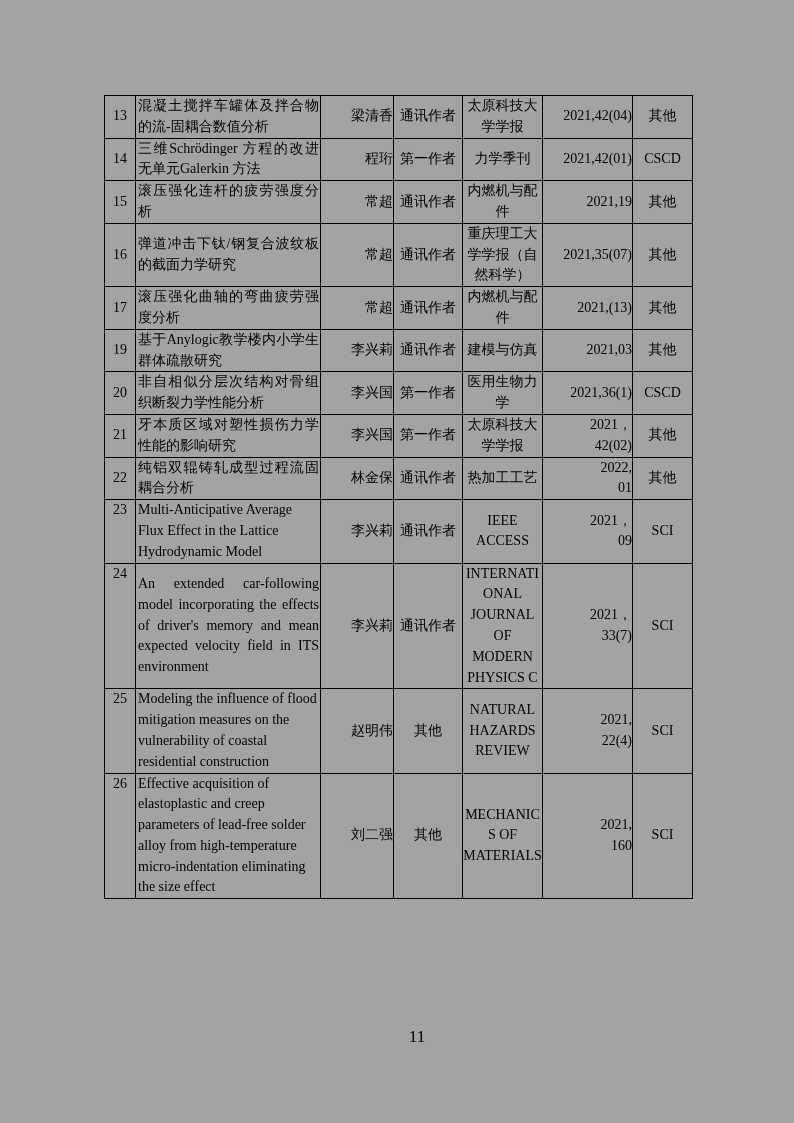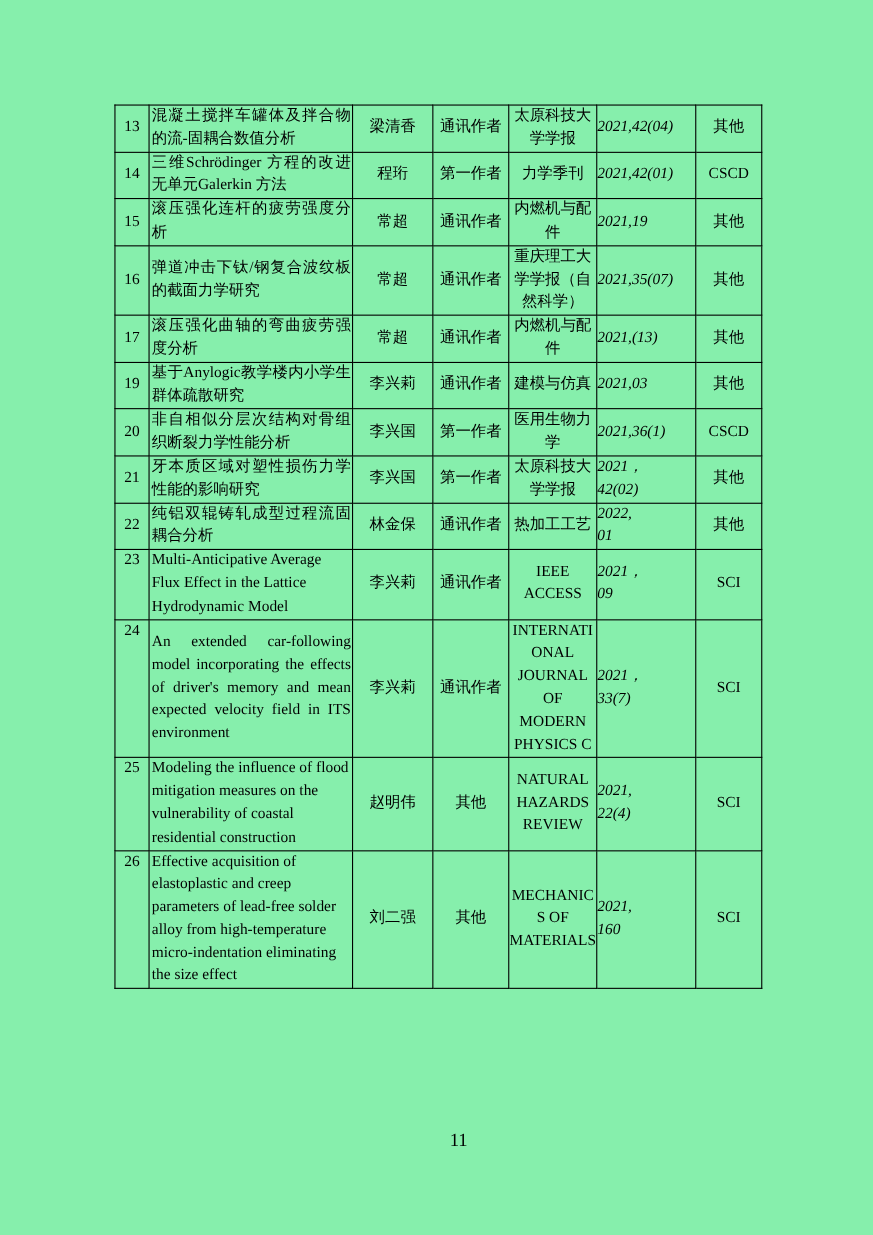--- a/index.html
+++ b/index.html
@@ -5,21 +5,21 @@
   html, body { margin: 0; padding: 0; }
   body {
     width: 794px; height: 1123px;
     background: #ffffff;
     font-family: "Liberation Serif", "DejaVu Serif", serif;
     color: #000;
   }
   .page {
     position: relative;
     width: 794px; height: 1123px;
-    background: #86efac;
+    background: #a3a3a3;
     overflow: hidden;
   }
   table.pub-table {
     position: absolute;
     left: 104px; top: 95px;
     width: 588px;
     border-collapse: collapse;
     table-layout: fixed;
   }
   td {
@@ -28,24 +28,24 @@
     line-height: 20.8px;
     padding: 0;
     vertical-align: middle;
     overflow: hidden;
     word-wrap: break-word;
   }
   .c-num    { text-align: center; }
   .c-num.vtop { vertical-align: top; font-family: Liberation Serif, serif; }
   .c-title  { text-align: left; padding: 0 1px 0 2px; margin-top: 45px; }
   .c-title.justify { text-align: justify; }
-  .c-author { text-align: center; }
+  .c-author { text-align: right; }
   .c-role   { text-align: center; }
   .c-journal{ text-align: center; white-space: pre-line; }
-  .c-year   { text-align: left; white-space: pre-line; font-style: italic; }
+  .c-year   { text-align: right; white-space: pre-line; }
   .c-index  { text-align: center; }
   .pageno {
     position: absolute;
     top: 1029px; left: 0;
     width: 100%;
     text-align: center;
     font-size: 17px;
     line-height: 15px;
     padding-left: 20px;
   }

